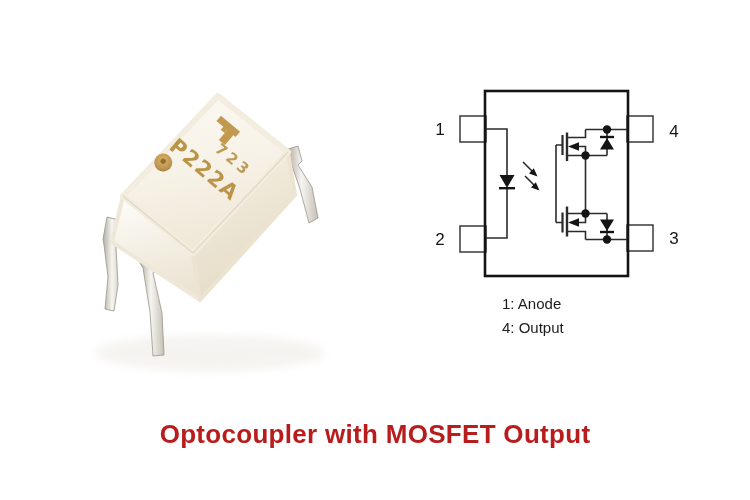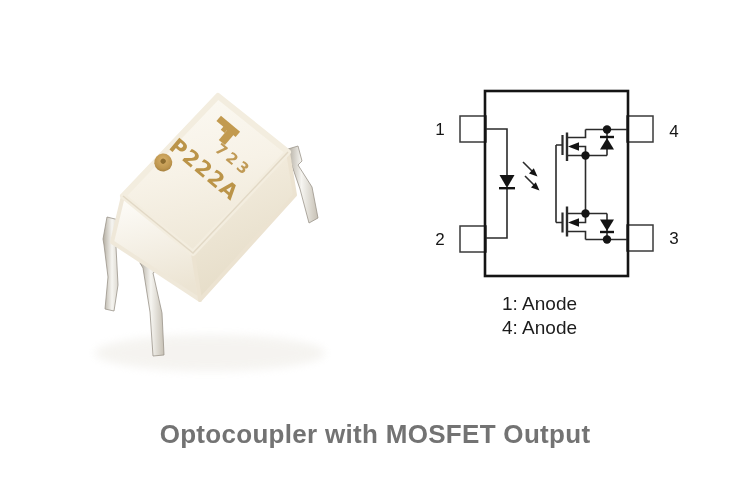--- a/index.html
+++ b/index.html
@@ -4,26 +4,26 @@
 <style>
   html,body{margin:0;padding:0;}
   body{
     width:750px;height:500px;background:#ffffff;position:relative;overflow:hidden;
     font-family:"Liberation Sans",sans-serif;
   }
   .photo-wrap{position:absolute;left:50px;top:55px;width:320px;height:345px;}
   .schematic-wrap{position:absolute;left:410px;top:75px;width:300px;height:215px;}
   .pin-list{
     position:absolute;left:502px;top:292px;
-    font-size:19px;line-height:23.7px;color:#1c1c1c;
+    font-size:15px;line-height:23.7px;color:#1c1c1c;
     font-family:"Liberation Sans",sans-serif;
   }
   .page-title{
     position:absolute;left:0;top:419px;width:750px;text-align:center;
-    font-size:26px;font-weight:700;color:#737373;letter-spacing:0.3px;
+    font-size:26px;font-weight:700;color:#b91c1c;letter-spacing:0.3px;
     font-family:"Liberation Sans","DejaVu Sans",sans-serif;
   }
   svg text{font-family:"Liberation Sans",sans-serif;}
   .marking-text{font-family:"DejaVu Sans",sans-serif;}
 </style>
 </head>
 <body>
 
 <div class="photo-wrap">
   <svg width="320" height="345" viewBox="0 0 320 345">
@@ -157,16 +157,16 @@
       <text x="30" y="60">1</text>
       <text x="30" y="170">2</text>
       <text x="264" y="62">4</text>
       <text x="264" y="169">3</text>
     </g>
   </svg>
 </div>
 
 <div class="pin-list">
   <div>1: Anode</div>
-  <div>4: Anode</div>
+  <div>4: Output</div>
 </div>
 
 <div class="page-title">Optocoupler with MOSFET Output</div>
 
 </body></html>

